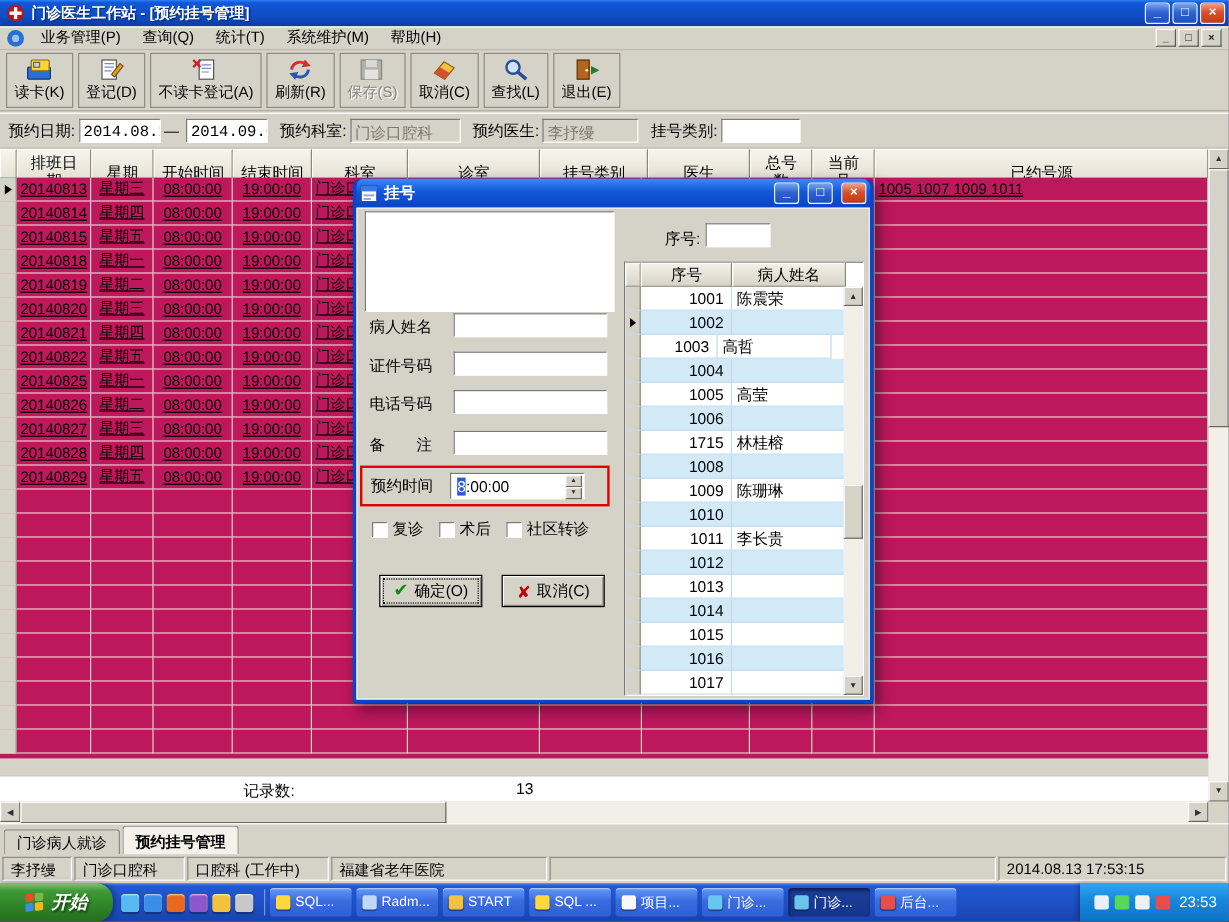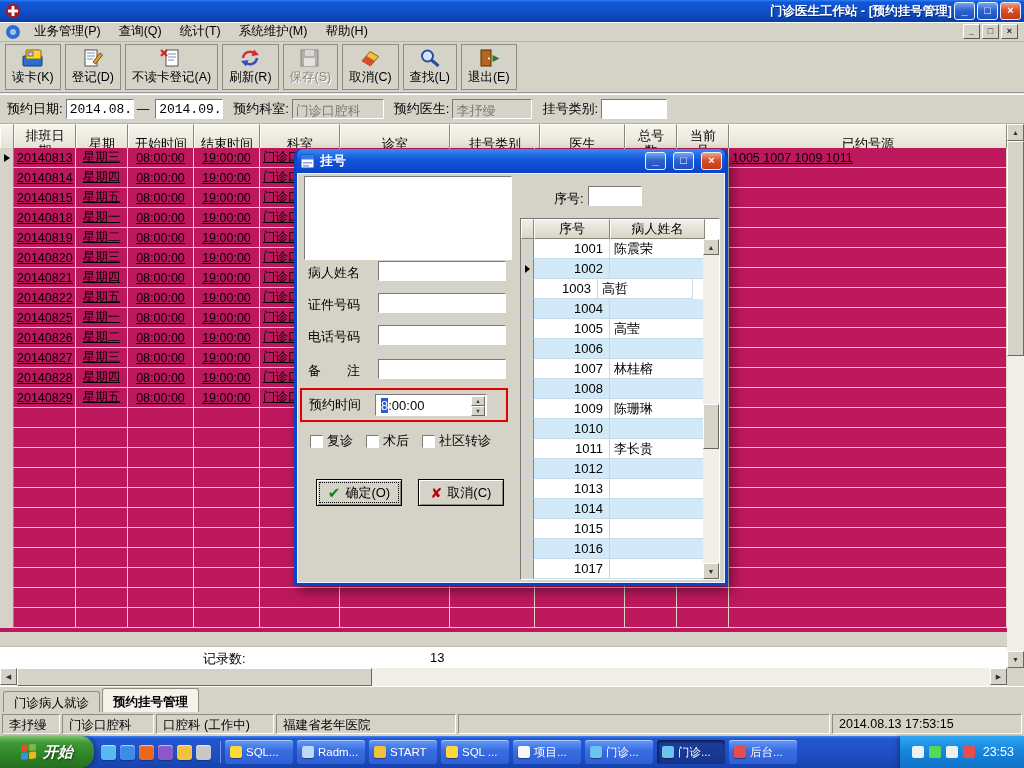--- a/index.html
+++ b/index.html
@@ -3,21 +3,21 @@
 <meta charset="utf-8">
 <style>
 *{margin:0;padding:0;box-sizing:border-box;font-family:"Liberation Sans","DejaVu Sans",sans-serif;}
 html,body{background:#202020;}
 .screen{position:relative;width:1024px;height:768px;background:#d5d2c8;overflow:hidden;font-size:12.5px;color:#000;}
 
 
 .titlebar{position:absolute;left:0;top:0;width:1024px;height:22px;display:flex;align-items:center;padding:0 3px;
  background:linear-gradient(180deg,#2a80f2 0%,#1257d8 10%,#0f4fc8 55%,#0a3ca6 100%);color:#fff;}
 .app-ico{width:16px;height:16px;display:inline-flex;margin-left:2px;}
-.title-text{font-weight:bold;font-size:12.5px;margin-left:5px;flex:1;text-shadow:1px 1px 1px #05276b;white-space:nowrap;overflow:hidden;text-align:right;}
+.title-text{font-weight:bold;font-size:12.5px;margin-left:5px;flex:1;text-shadow:1px 1px 1px #05276b;white-space:nowrap;overflow:hidden;}
 .win-btn{width:21px;height:18px;margin-left:2px;border:1px solid #e8f0ff;border-radius:3px;color:#fff;font-size:11px;line-height:15px;
  text-align:center;font-weight:bold;background:linear-gradient(180deg,#7aa7f0,#2f63d0 45%,#1e4fc0);cursor:default;}
 .win-btn.close{background:linear-gradient(180deg,#f0a088,#d9502a 45%,#c23a14);}
 
 
 .menubar{position:absolute;left:0;top:22px;width:1024px;height:20px;background:#d5d2c8;display:flex;align-items:center;
  border-bottom:1px solid #b8b4aa;box-shadow:inset 0 1px 0 #fff;}
 .menu-ico{width:16px;height:16px;display:inline-flex;margin:0 4px 0 5px;}
 .menu-items{display:flex;height:100%;align-items:center;flex:1;}
 .menu-item{padding:0 9px;line-height:19px;white-space:nowrap;}
@@ -853,21 +853,21 @@
               <div class="dg-c no" style="width: 76px;">1005</div>
               <div class="dg-c nm" style="width: 95px;">高莹</div>
             </div>
             <div class="dg-row alt">
               <div class="dg-c dg-ind"></div>
               <div class="dg-c no" style="width: 76px;">1006</div>
               <div class="dg-c nm" style="width: 95px;"></div>
             </div>
             <div class="dg-row">
               <div class="dg-c dg-ind"></div>
-              <div class="dg-c no" style="width: 76px;">1007</div>
+              <div class="dg-c no" style="width: 76px;">1715</div>
               <div class="dg-c nm" style="width: 95px;">林桂榕</div>
             </div>
             <div class="dg-row alt">
               <div class="dg-c dg-ind"></div>
               <div class="dg-c no" style="width: 76px;">1008</div>
               <div class="dg-c nm" style="width: 95px;"></div>
             </div>
             <div class="dg-row">
               <div class="dg-c dg-ind"></div>
               <div class="dg-c no" style="width: 76px;">1009</div>

